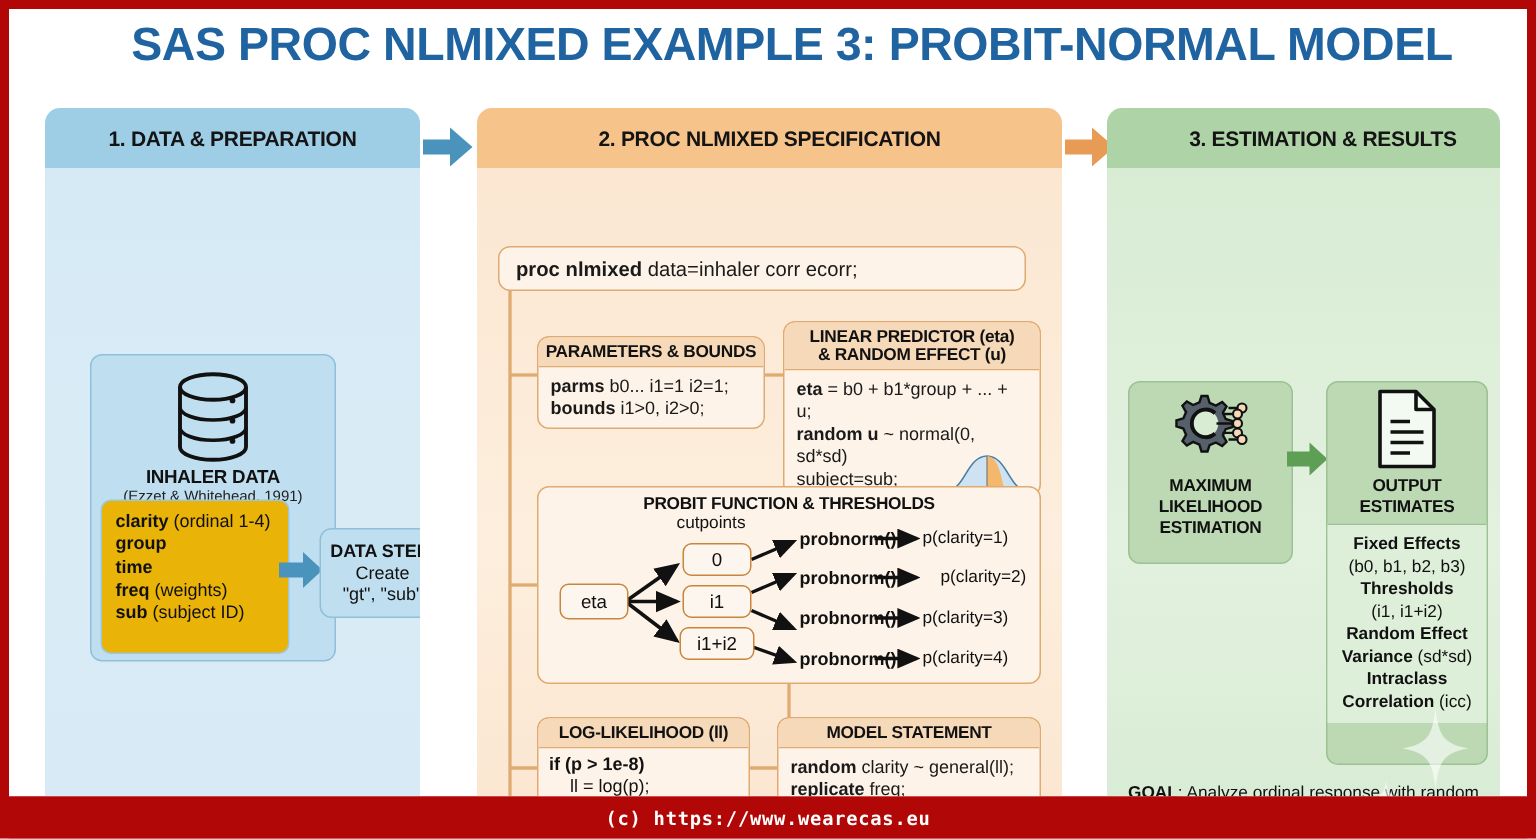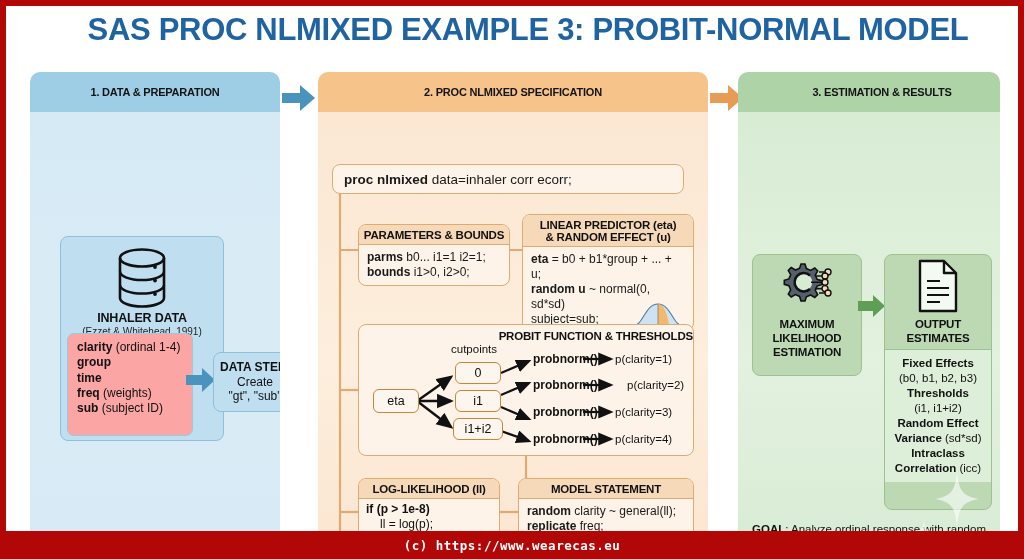--- a/index.html
+++ b/index.html
@@ -32,21 +32,21 @@
     margin-left:16px;
   }
   
   .panel {
     position:absolute;
     border-radius:10px 10px 0 0;
     overflow:hidden;
   }
   .panel-head {
     height:40px; display:flex; align-items:center; justify-content:center;
-    font-size:11px; font-weight:bold; color:#141414;
+    font-size:14px; font-weight:bold; color:#141414;
     letter-spacing:-0.2px;
   }
   .panel-body { position:relative; width:100%; height:calc(100% - 40px); }
 
   #panel1 { left:24px; top:66px; width:250px; height:459px; }
   #panel1 .panel-head { background:#9ecde6; }
   #panel1 .panel-body { background:linear-gradient(180deg,#d6eaf5 0%,#d9ecf6 60%,#d7eaf5 100%); }
 
   #panel2 { left:312px; top:66px; width:390px; height:459px; }
   #panel2 .panel-head { background:#f6c38b; }
@@ -76,21 +76,21 @@
   .card-content { padding:5px 8px; font-size:12px; line-height:1.25; color:#1a1a1a; }
   .card-content b { font-weight:bold; }
 
   
   #db-card { left:30px; top:124px; width:164px; height:205px; }
   #db-icon { margin:10px auto 2px; display:block; }
   #db-label { text-align:center; font-size:12.5px; font-weight:bold; color:#111; letter-spacing:-.2px;}
   #db-cite { text-align:center; font-size:10px; color:#222; margin-top:1px;}
   #var-box {
     position:absolute; left:6px; top:96px; width:126px; height:103px;
-    background:#fca5a5; border:1px solid #9ec6dc; border-radius:7px;
+    background:#eab308; border:1px solid #9ec6dc; border-radius:7px;
     padding:6px 4px 4px 9px; font-size:12px; line-height:1.28; color:#111;
   }
   #var-box b { font-weight:bold; }
 
   #datastep-card {
     left:183px; top:240px; width:84px; height:60px;
     display:flex; align-items:center; justify-content:center;
     text-align:center; font-size:12px; line-height:1.2; color:#111;
   }
   #datastep-card b { display:block; font-weight:bold; }
@@ -105,21 +105,21 @@
 
   #trunk { position:absolute; left:0; top:0; width:100%; height:100%; pointer-events:none; }
 
   #parm-card  { left:40px;  top:112px; width:152px; }
   #linpred-card { left:204px; top:102px; width:172px; }
   #probit-card { left:40px;  top:212px; width:336px; height:132px; }
   #loglik-card { left:40px;  top:366px; width:142px; height:88px; }
   #model-card { left:200px; top:366px; width:176px; height:66px; }
 
   .plain-title {
-    font-size:11.5px; font-weight:bold; text-align:right; color:#111;
+    font-size:11.5px; font-weight:bold; text-align:center; color:#111;
     padding-top:5px; letter-spacing:-0.2px;
   }
   #probit-inner { position:absolute; left:0; top:20px; width:100%; height:112px; }
 
   .mini-box {
     position:absolute; background:#fdf6ee; border:1.4px solid #c9853c;
     border-radius:6px; display:flex; align-items:center; justify-content:center;
     font-size:12.5px; color:#111;
   }
   .pn { position:absolute; font-size:12px; font-weight:bold; color:#111; }

